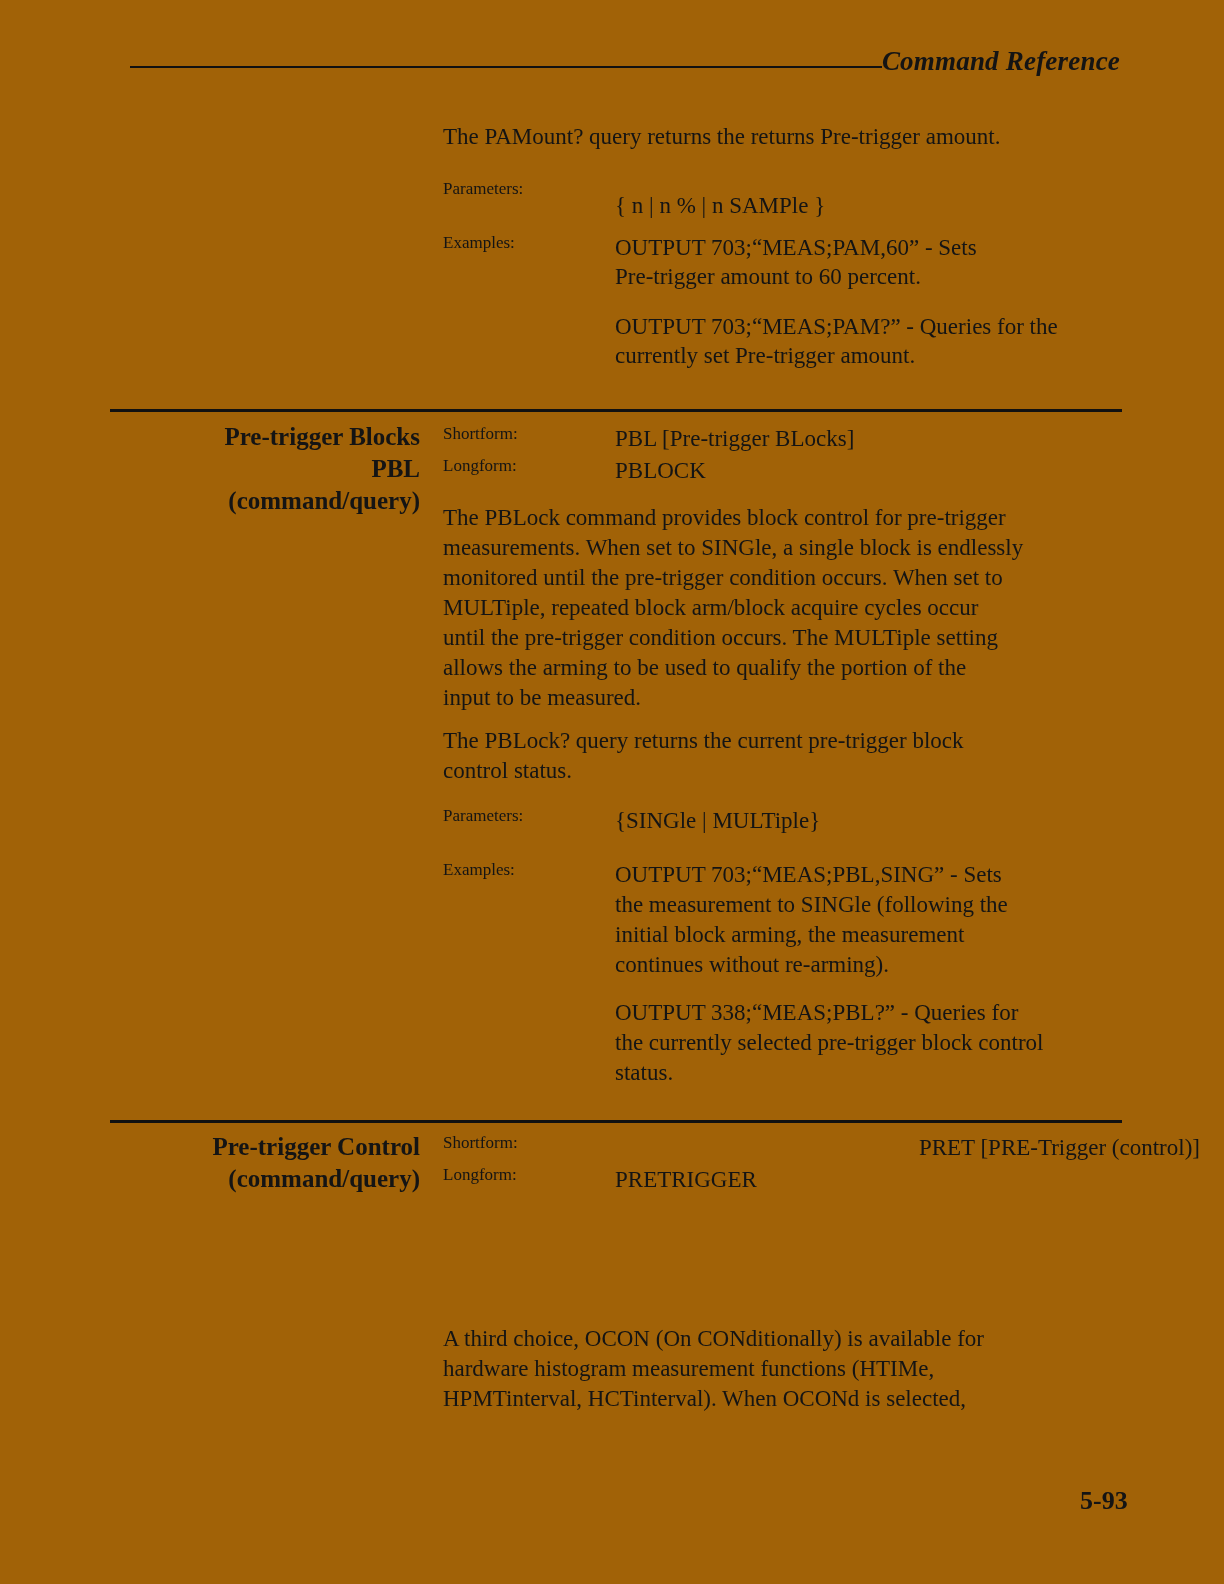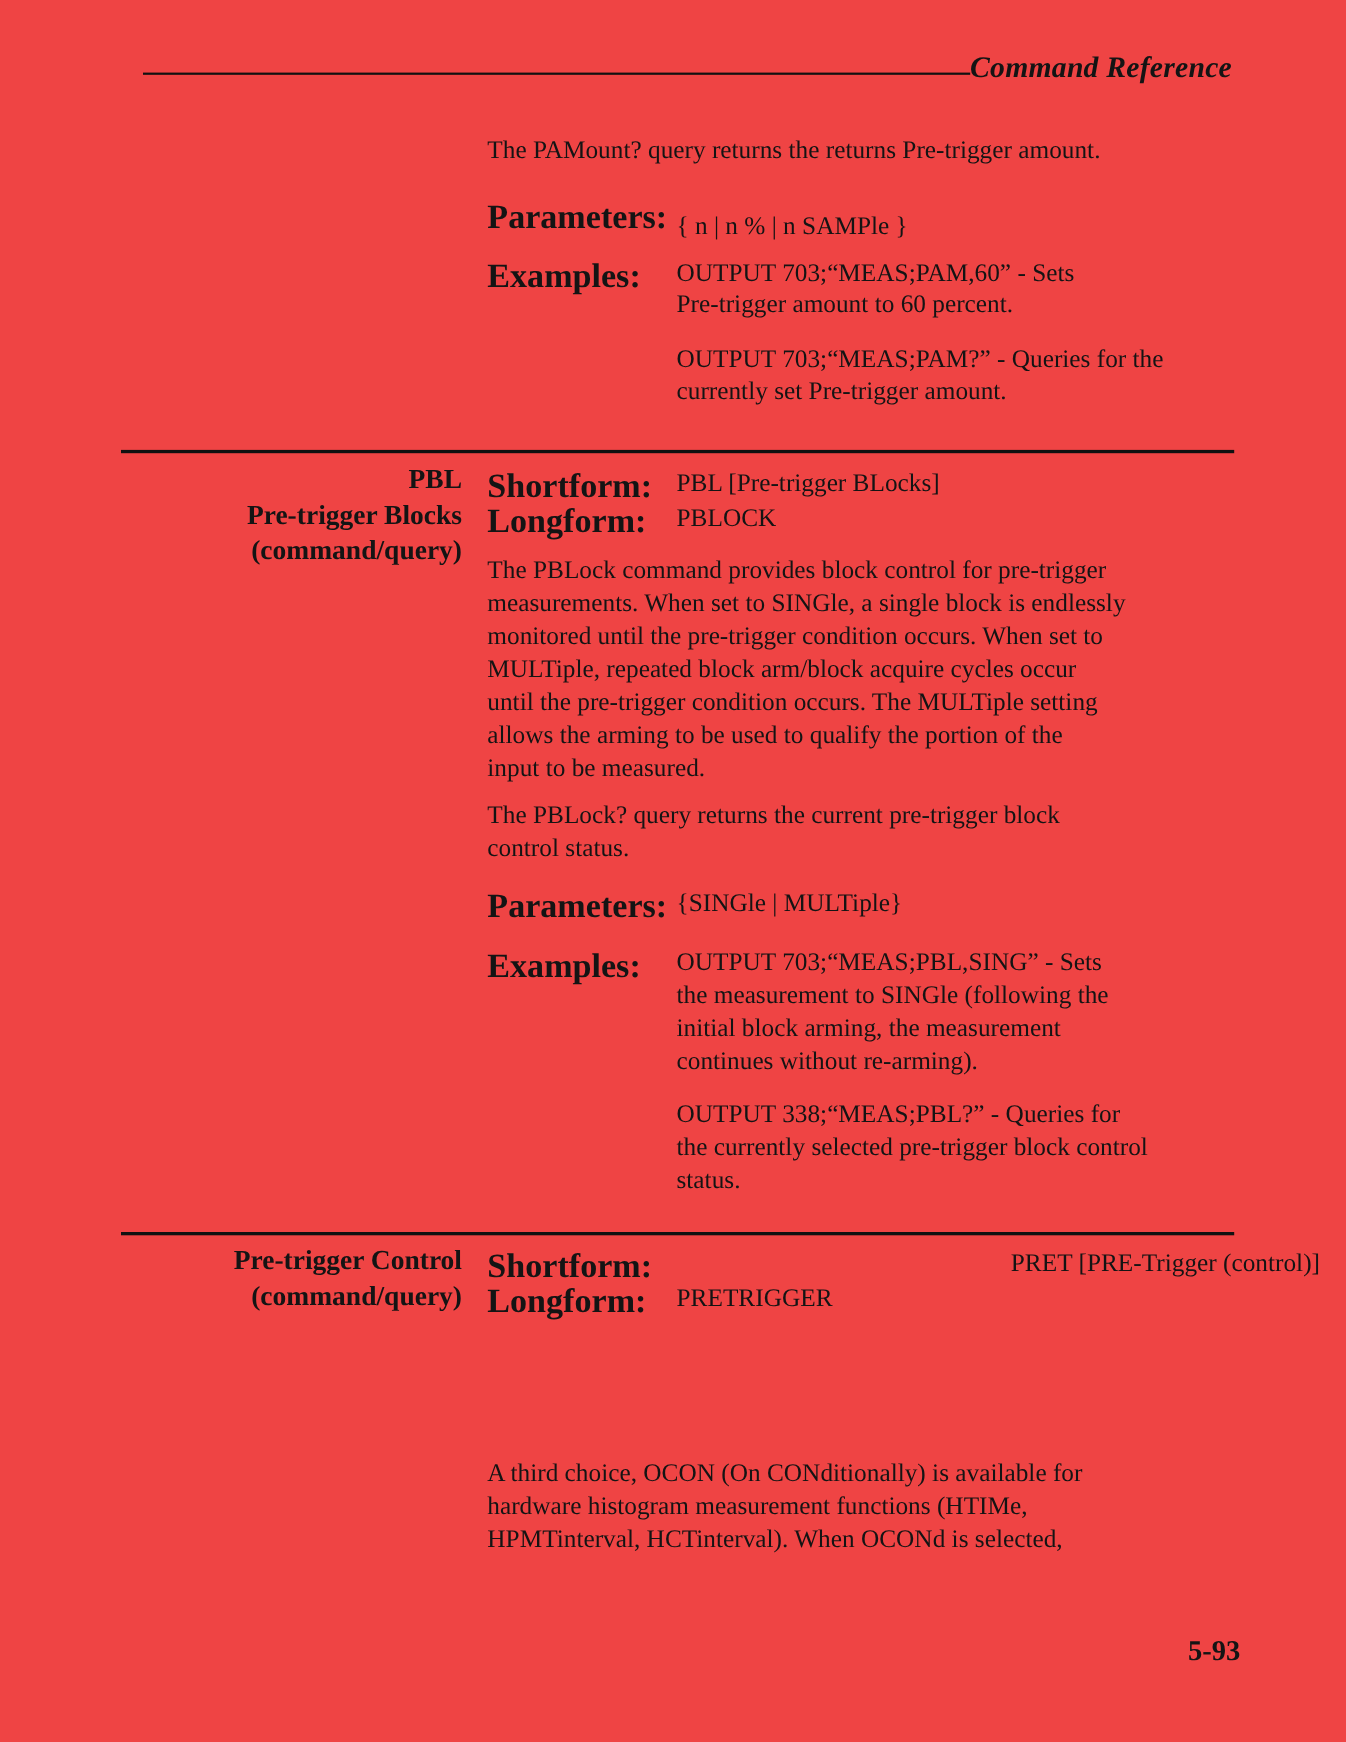--- a/index.html
+++ b/index.html
@@ -1,41 +1,41 @@
 <!DOCTYPE html>
 <html><head>
 <meta charset="utf-8">
 <style>
   html, body { margin: 0; padding: 0; background: #e8e8e8; }
   .page {
     position: relative;
     width: 1224px;
     height: 1584px;
     margin: 0 auto;
-    background: #ef4444;
+    background: #a16207;
     color: #141414;
     font-family: "Liberation Serif", "DejaVu Serif", serif;
     overflow: hidden;
   }
   .abs { position: absolute; }
   .rule { background: #111; }
   .header-title {
     font-size: 27px;
     font-weight: bold;
     font-style: italic;
     letter-spacing: 0.2px;
   }
   .body-text {
     font-size: 23px;
     line-height: 30px;
     white-space: pre-line;
   }
   .kv-label {
-    font-size: 31px;
-    font-weight: bold;
+    font-size: 17px;
+    font-weight: normal;
   }
   .kv-value {
     font-size: 23px;
     line-height: 29px;
     white-space: pre-line;
   }
   .section-heading {
     width: 320px;
     text-align: right;
     font-size: 25px;
@@ -62,22 +62,22 @@
 
   <div class="abs kv-label" style="left:443px; top:233px;">Examples:</div>
   <div class="abs kv-value" style="left:615px; top:233px; width:560px;">OUTPUT 703;“MEAS;PAM,60” - Sets
 Pre-trigger amount to 60 percent.</div>
   <div class="abs kv-value" style="left:615px; top:312px; width:560px;">OUTPUT 703;“MEAS;PAM?” - Queries for the
 currently set Pre-trigger amount.</div>
 
   <div class="abs rule" style="left:110px; top:409px; width:1012px; height:3px;"></div>
 
   <div class="abs section-heading" style="left:100px; top:421px;">
+    <div>Pre-trigger Blocks</div>
     <div>PBL</div>
-    <div>Pre-trigger Blocks</div>
     <div>(command/query)</div>
   </div>
 
   <div class="abs kv-label" style="left:443px; top:424px;">Shortform:</div>
   <div class="abs kv-value" style="left:615px; top:424px; width:560px;">PBL [Pre-trigger BLocks]</div>
   <div class="abs kv-label" style="left:443px; top:456px;">Longform:</div>
   <div class="abs body-text" style="left:443px; top:503px; width:710px;">The PBLock command provides block control for pre-trigger
 measurements. When set to SINGle, a single block is endlessly
 monitored until the pre-trigger condition occurs. When set to
 MULTiple, repeated block arm/block acquire cycles occur

